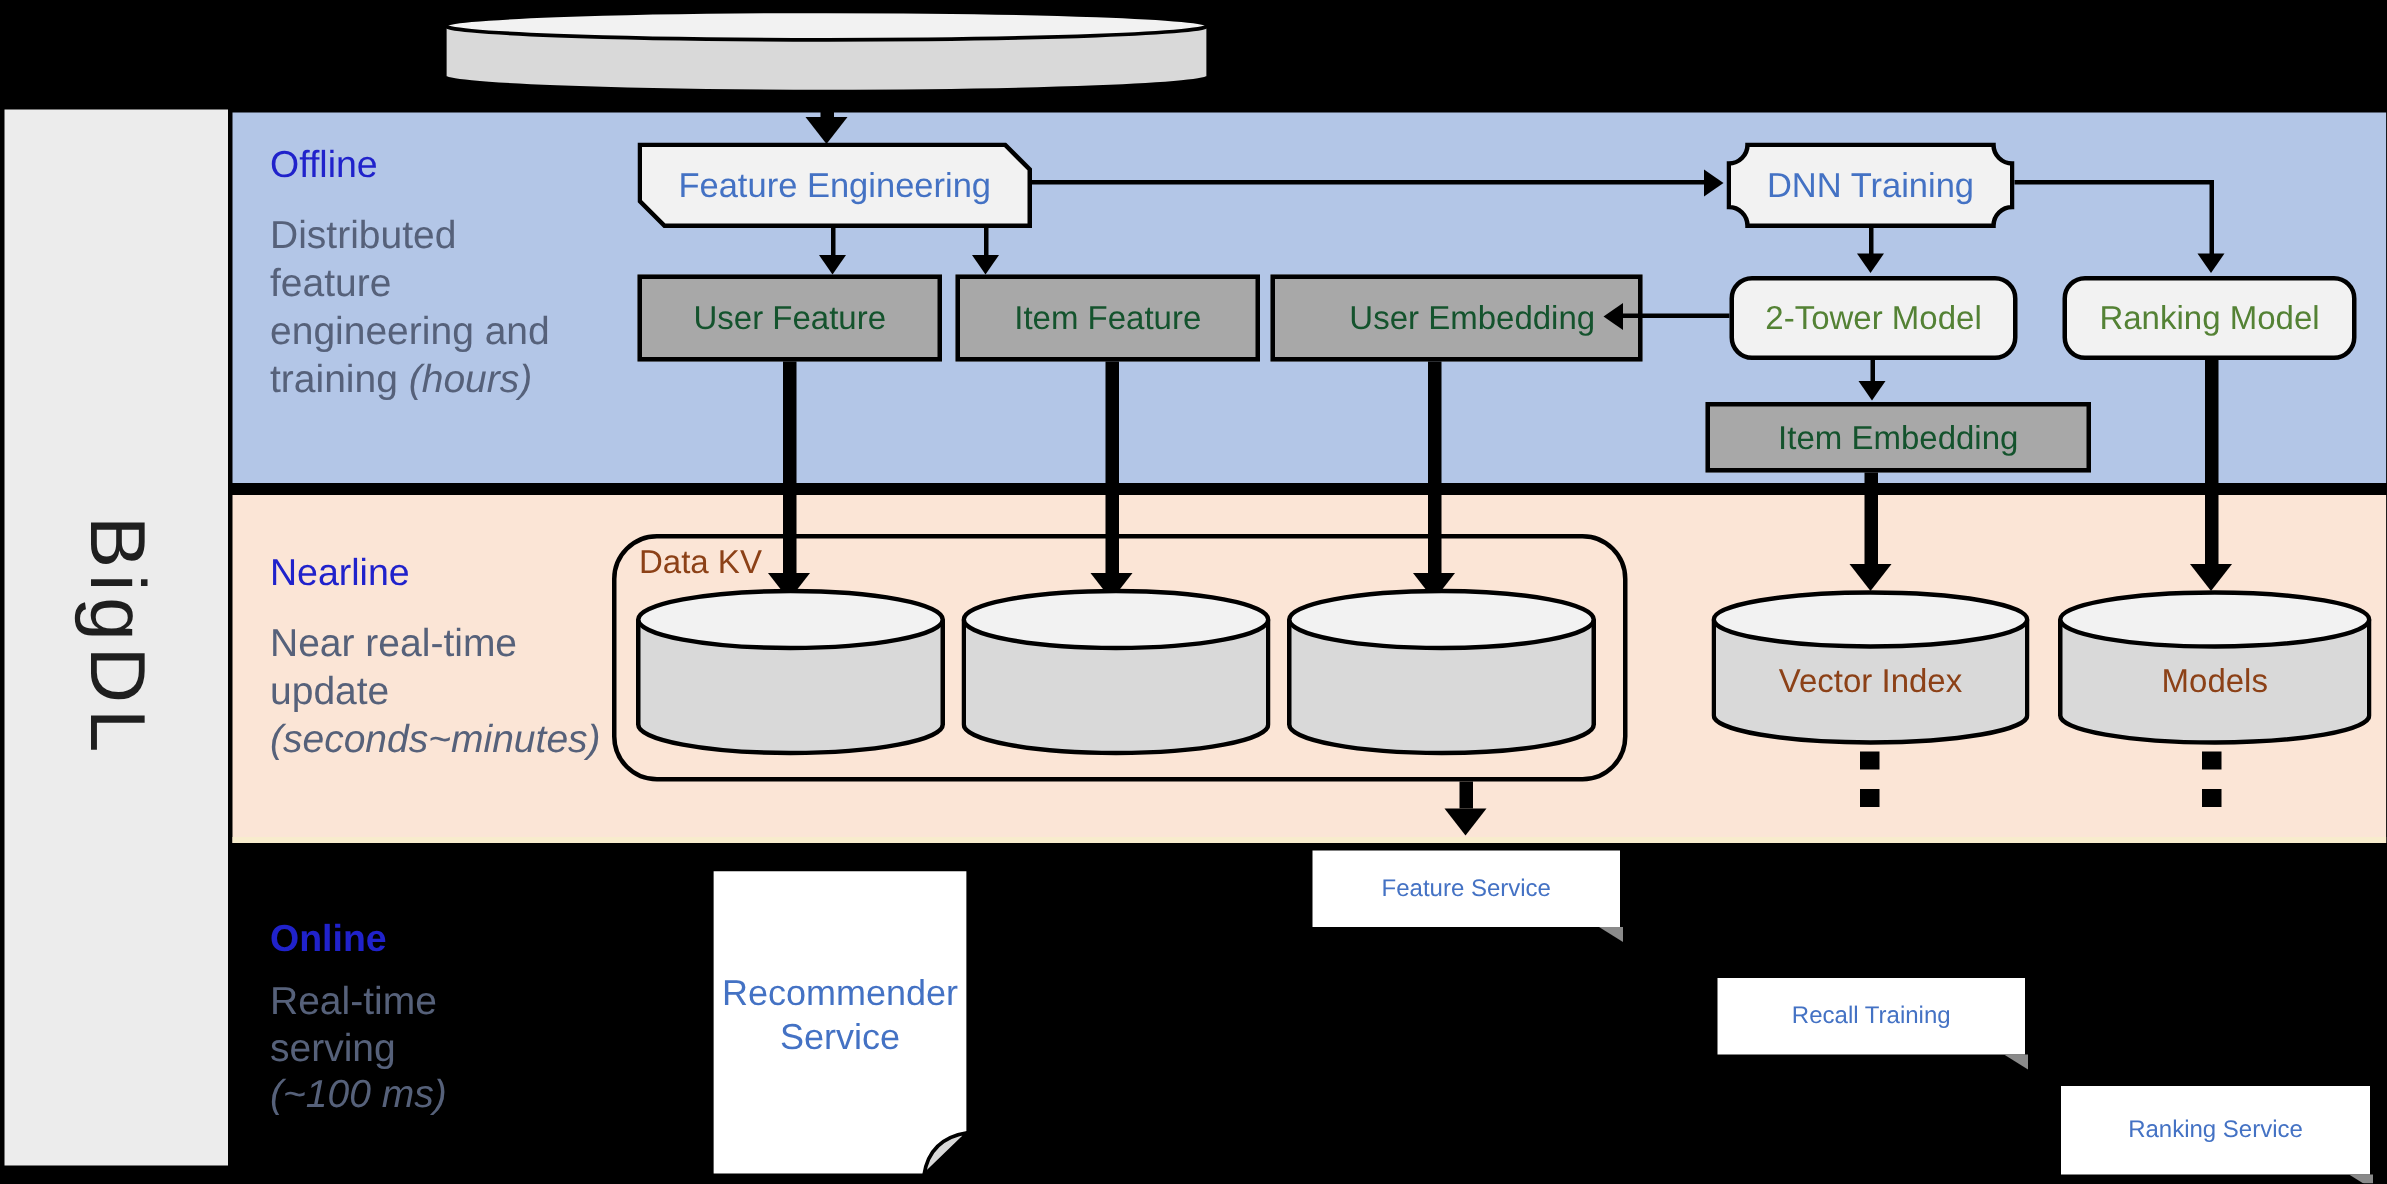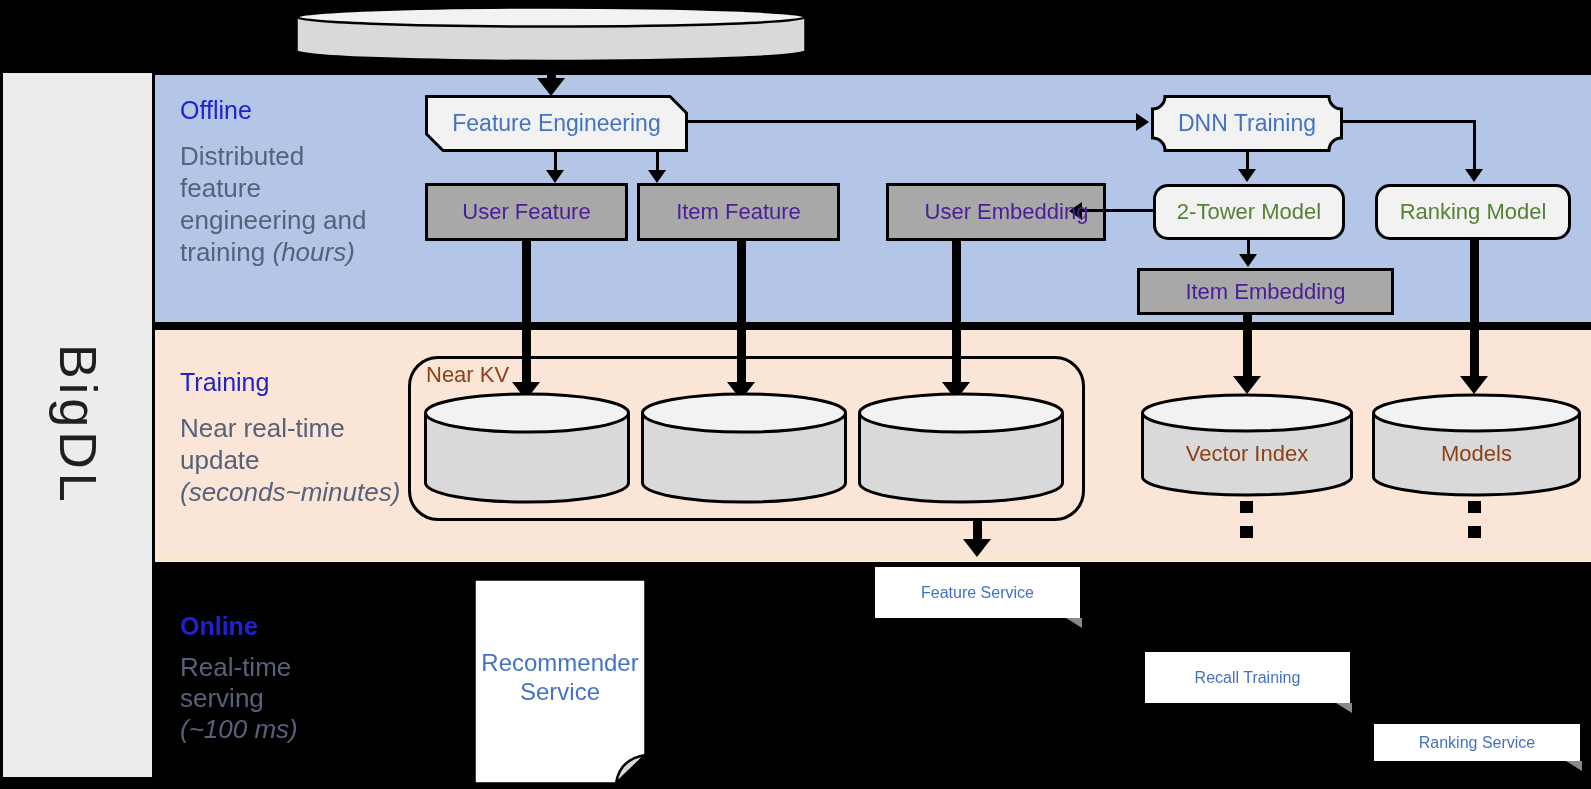--- a/index.html
+++ b/index.html
@@ -20,21 +20,21 @@
     border-bottom:4px solid var(--nearline-edge,#F8ECCD);}
   .band-title{position:absolute;font-size:25px;color:var(--heading-blue,#2022CB);}
   .band-sub{position:absolute;font-size:26px;line-height:32px;color:var(--subtitle-gray,#56617A);white-space:pre-line;}
   .band-sub .it{font-style:italic;}
   
   .node{position:absolute;display:flex;align-items:center;justify-content:center;box-sizing:border-box;}
   .node .lbl{position:relative;z-index:2;text-align:center;}
   .shape-svg{position:absolute;left:0;top:0;width:100%;height:100%;z-index:1;}
   .blue-lbl{color:var(--accent-blue,#4472C4);font-size:23px;}
   .green-lbl{color:var(--accent-green,#548235);font-size:22px;}
-  .dark-rect{background:var(--node-dark,#A8A8A8);border:3px solid #000;color:#4c1d95;font-size:22px;}
+  .dark-rect{background:var(--node-dark,#A8A8A8);border:3px solid #000;color:#14532d;font-size:22px;}
   .round-rect{background:var(--node-light,#F2F2F2);border:3px solid #000;border-radius:15px;}
   
   .cyl{position:absolute;}
   .cyl .clabel{position:absolute;left:0;width:100%;text-align:center;
     color:var(--accent-brown,#8C4117);font-size:22px;z-index:2;}
   .raw-label{position:absolute;left:0;top:16px;width:100%;text-align:center;color:#111;font-size:22px;z-index:2;}
   
   .redis-box{position:absolute;left:408px;top:356px;width:677px;height:165px;
     border:3px solid #000;border-radius:30px;box-sizing:border-box;background:transparent;}
   .redis-label{position:absolute;left:426px;top:362px;font-size:22px;color:var(--accent-brown,#8C4117);}
@@ -68,21 +68,21 @@
 
   <div class="band offline"></div>
   <div class="band nearline"></div>
 
   <div class="band-title" style="left:180px;top:96px;">Offline</div>
   <div class="band-sub" style="left:180px;top:140px;width:260px;"><span>Distributed
 feature
 engineering and
 training </span><span class="it">(hours)</span></div>
 
-  <div class="band-title" style="left:180px;top:368px;">Training</div>
+  <div class="band-title" style="left:180px;top:368px;">Nearline</div>
   <div class="band-sub" style="left:180px;top:412px;width:270px;"><span>Near real-time
 update
 </span><span class="it">(seconds~minutes)</span></div>
 
   <div class="band-title online-title" style="left:180px;top:612px;">Online</div>
   <div class="band-sub" style="left:180px;top:652px;width:250px;line-height:31px;"><span>Real-time
 serving
 </span><span class="it">(~100 ms)</span></div>
 
   <div class="cyl" style="left:295px;top:6px;width:512px;height:56px;">
@@ -98,21 +98,21 @@
     </svg>
     <span class="lbl blue-lbl">Feature Engineering</span>
   </div>
 
   <div class="node dark-rect" style="left:425px;top:183px;width:203px;height:58px;">
     <span class="lbl">User Feature</span>
   </div>
   <div class="node dark-rect" style="left:637px;top:183px;width:203px;height:58px;">
     <span class="lbl">Item Feature</span>
   </div>
-  <div class="node dark-rect" style="left:886px;top:183px;width:220px;height:58px;padding-left:21px;">
+  <div class="node dark-rect" style="left:847px;top:183px;width:248px;height:58px;padding-left:21px;">
     <span class="lbl">User Embedding</span>
   </div>
 
   <div class="node" style="left:1151px;top:95px;width:192px;height:57px;">
     <svg class="shape-svg" viewBox="0 0 192 57">
       <path d="M14 1.5 L178 1.5 A 12.5 12.5 0 0 0 190.5 14 L190.5 43 A 12.5 12.5 0 0 0 178 55.5 L14 55.5 A 12.5 12.5 0 0 0 1.5 43 L1.5 14 A 12.5 12.5 0 0 0 14 1.5 Z" style="fill:var(--node-light,#F2F2F2)" stroke="#000" stroke-width="3"></path>
     </svg>
     <span class="lbl blue-lbl">DNN Training</span>
   </div>
 
@@ -120,21 +120,21 @@
     <span class="lbl green-lbl">2-Tower Model</span>
   </div>
   <div class="node round-rect" style="left:1375px;top:184px;width:196px;height:56px;">
     <span class="lbl green-lbl">Ranking Model</span>
   </div>
   <div class="node dark-rect" style="left:1137px;top:268px;width:257px;height:47px;">
     <span class="lbl">Item Embedding</span>
   </div>
 
   <div class="redis-box"></div>
-  <div class="redis-label">Near KV</div>
+  <div class="redis-label">Data KV</div>
 
   <div class="cyl" style="left:424px;top:392px;width:206px;height:112px;">
     <svg class="shape-svg" viewBox="0 0 206 112">
       <path d="M1.5 21 L1.5 91 A 101.5 19 0 0 0 204.5 91 L204.5 21" style="fill:var(--cyl-body,#D9D9D9)" stroke="#000" stroke-width="3"></path>
       <ellipse cx="103" cy="21" rx="101.5" ry="19" style="fill:var(--cyl-top,#F2F2F2)" stroke="#000" stroke-width="3"></ellipse>
     </svg>
   </div>
   <div class="cyl" style="left:641px;top:392px;width:206px;height:112px;">
     <svg class="shape-svg" viewBox="0 0 206 112">
       <path d="M1.5 21 L1.5 91 A 101.5 19 0 0 0 204.5 91 L204.5 21" style="fill:var(--cyl-body,#D9D9D9)" stroke="#000" stroke-width="3"></path>
@@ -235,17 +235,17 @@
     <span class="lbl">Recommender
 Service</span>
   </div>
 
   <div class="svc" style="left:875px;top:567px;width:205px;height:51px;">
     <span>Feature Service</span>
   </div>
   <div class="svc" style="left:1145px;top:652px;width:205px;height:51px;">
     <span>Recall Training</span>
   </div>
-  <div class="svc" style="left:1374px;top:724px;width:206px;height:37px;">
+  <div class="svc" style="left:1374px;top:724px;width:206px;height:59px;">
     <span>Ranking Service</span>
   </div>
 
 </div>
 
 </body></html>

